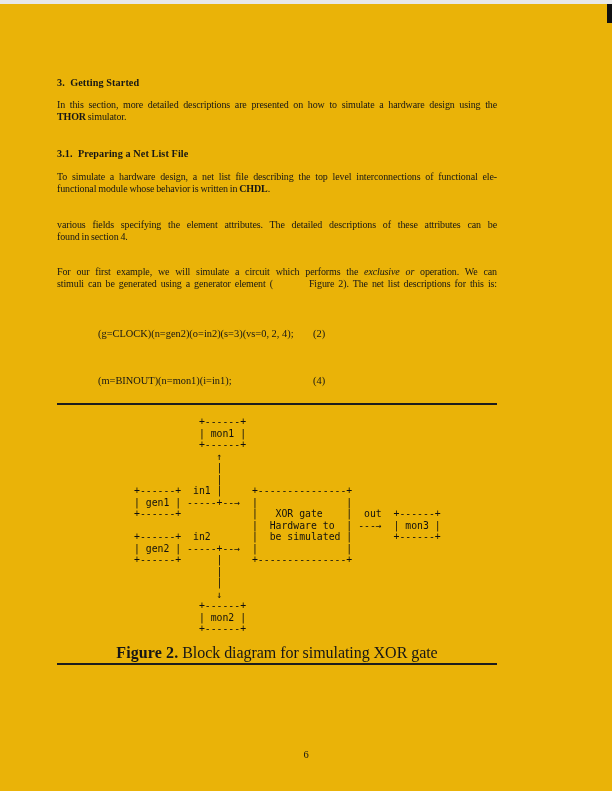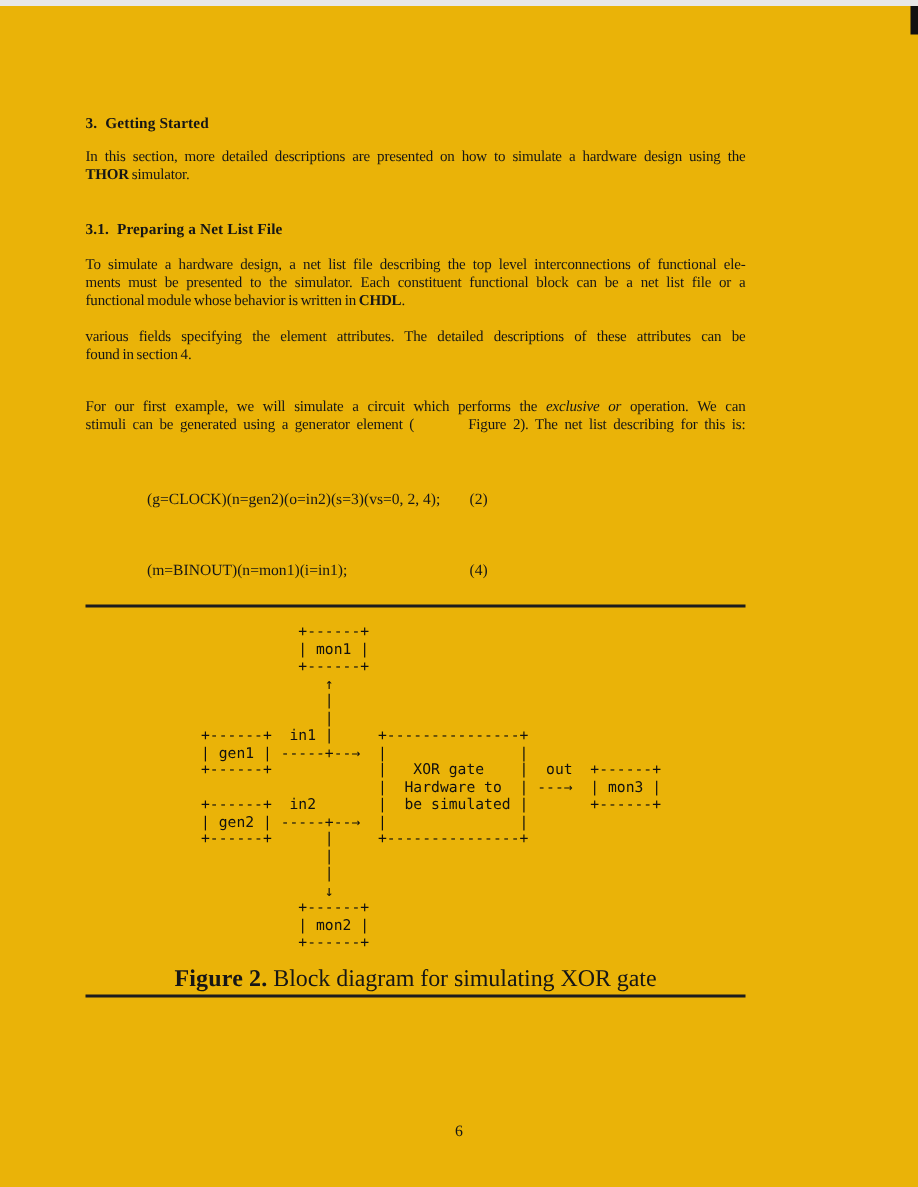--- a/index.html
+++ b/index.html
@@ -130,32 +130,31 @@
 
   <div class="para" id="p1">
       <div class="line"><span>In this section, more detailed descriptions are presented on how to simulate a hardware design using the</span></div>
       <div class="line last"><span style="font-weight: bold;">THOR</span><span> simulator.</span></div>
     </div>
 
   <div class="heading" id="h31">3.1.  Preparing a Net List File</div>
 
   <div class="para" id="p2">
       <div class="line"><span>To simulate a hardware design, a net list file describing the top level interconnections of functional ele-</span></div>
-      <div class="line"><span>ments must be presented to the simulator.  Each constituent functional block can be a net list file or a</span></div>
       <div class="line last"><span>functional module whose behavior is written in </span><span style="font-weight: bold;">CHDL</span><span>.</span></div>
     </div>
 
   <div class="para" id="p3">
       <div class="line"><span>various fields specifying the element attributes.  The detailed descriptions of these attributes can be</span></div>
       <div class="line last"><span>found in section 4.</span></div>
     </div>
 
   <div class="para" id="p4">
       <div class="line"><span>For our first example, we will simulate a circuit which performs the </span><span style="font-style: italic;">exclusive or</span><span> operation.  We can</span></div>
-      <div class="line"><span>stimuli can be generated using a generator element (</span><span style="font-weight: normal; padding-left: 36px;">Figure 2</span><span>).  The net list describing for this is:</span></div>
+      <div class="line"><span>stimuli can be generated using a generator element (</span><span style="font-weight: normal; padding-left: 36px;">Figure 2</span><span>).  The net list descriptions for this is:</span></div>
     </div>
 
   <div id="code">
       <div class="code-row code-r2"><span>(g=CLOCK)(n=gen2)(o=in2)(s=3)(vs=0, 2, 4);</span><span class="code-num">(2)</span></div>
       <div class="code-row code-r4"><span>(m=BINOUT)(n=mon1)(i=in1);</span><span class="code-num">(4)</span></div>
     </div>
 
   <div class="rule" id="rule1"></div>
 
   <pre id="diagram">           +------+

